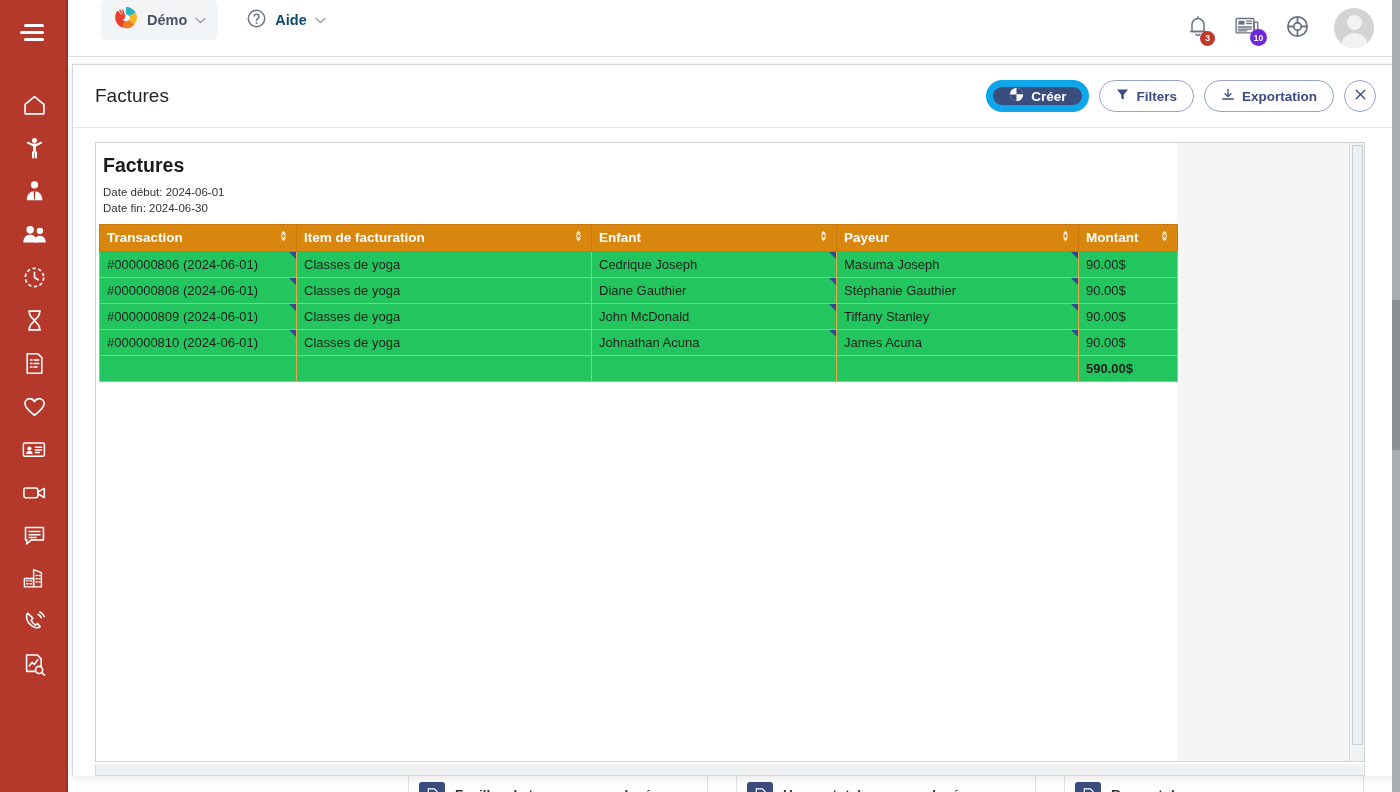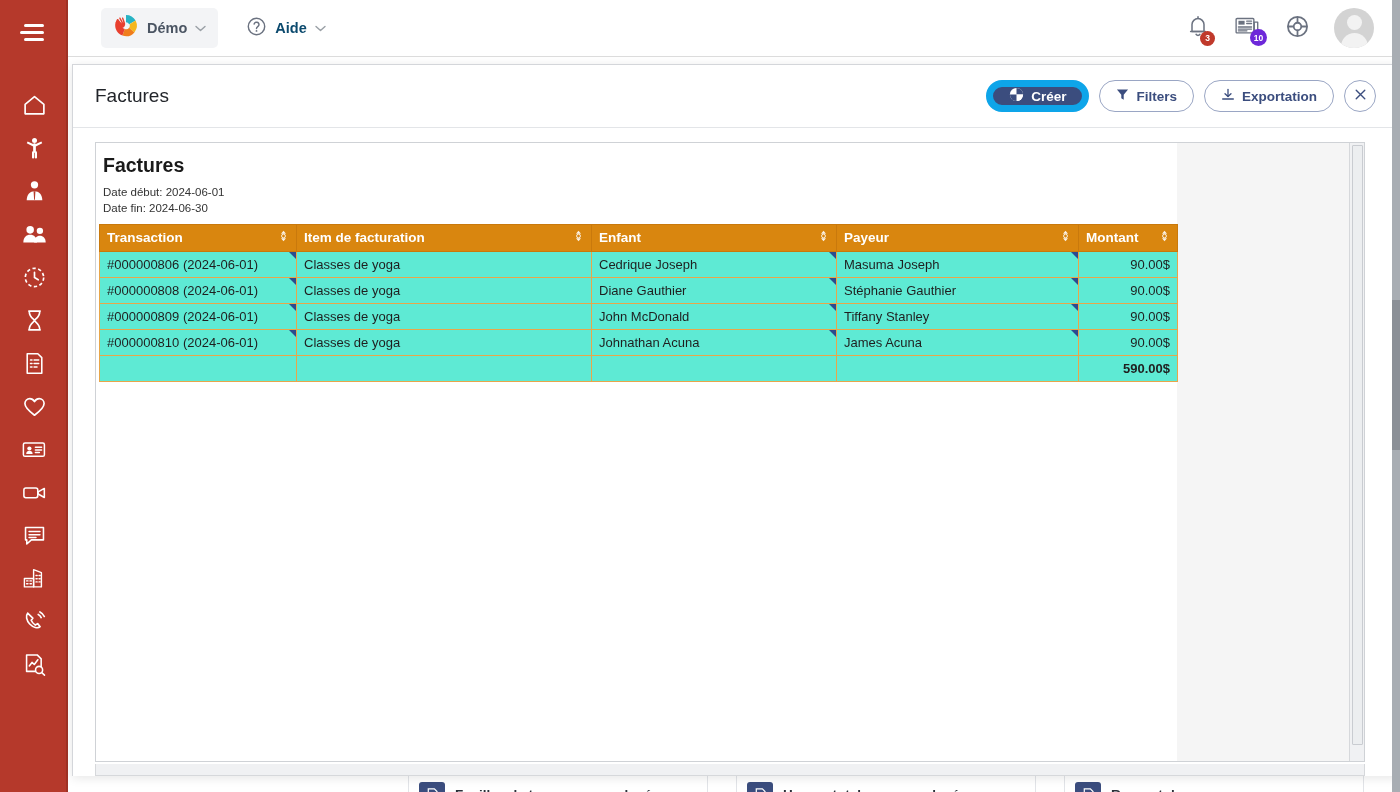--- a/index.html
+++ b/index.html
@@ -29,21 +29,21 @@
   #sidebar .sb-edge {
     position: absolute; right: 0; top: 0; width: 2px; height: 792px;
     background: rgba(0,0,0,0.12);
   }
 
   
   #topbar {
     position: absolute; left: 68px; top: 0; width: 1332px; height: 57px;
     background: #ffffff;
     border-bottom: 1px solid #dcdcdc;
-    display: flex; align-items: center;
+    display: flex; 
   }
   .org-chip {
     display: flex; align-items: center; gap: 8px;
     height: 40px; padding: 0 12px; margin-left: 33px;
     background: #f3f4f6; border-radius: 5px; cursor: pointer;
   }
   .org-chip .org-name { font-size: 14.5px; color: #4b5563; font-weight: 600; }
   .help-chip {
     display: flex; align-items: center; gap: 8px;
     height: 40px; padding: 0 10px; margin-left: 18px; cursor: pointer;
@@ -138,25 +138,25 @@
   
   table.rpt { border-collapse: collapse; width: 1078px; table-layout: fixed; }
   table.rpt th {
     background: #d9860f; color: #ffffff; font-size: 13.5px; font-weight: 700;
     text-align: left; padding: 5px 7px 6px 7px; height: 27px;
     border: 1px solid #c9790c; position: relative; vertical-align: middle;
   }
   table.rpt th .sortwrap { display: flex; align-items: center; }
   table.rpt th .sorticon { margin-left: auto; opacity: 0.9; }
   table.rpt td {
-    font-size: 13px; color: #1f1f1f; background: #5eead4;
+    font-size: 13px; color: #1f1f1f; background: #22c55e;
     padding: 5px 7px; height: 25px; vertical-align: middle;
     border: 1px solid #e8a64a; position: relative; overflow: hidden;
   }
-  table.rpt td.num { text-align: right; padding-right: 7px; margin-top: 25px; }
+  table.rpt td.num { text-align: left; padding-right: 16px; margin-top: 25px; }
   table.rpt tr.total td { border-color: #e8a64a; height: 25px; }
   table.rpt tr.total td.num { font-weight: 700; }
   .corner {
     position: absolute; top: 0px; right: 0px;
     width: 0; height: 0;
     border-top: 7px solid #2d4b8e;
     border-left: 7px solid transparent;
   }
 
   

